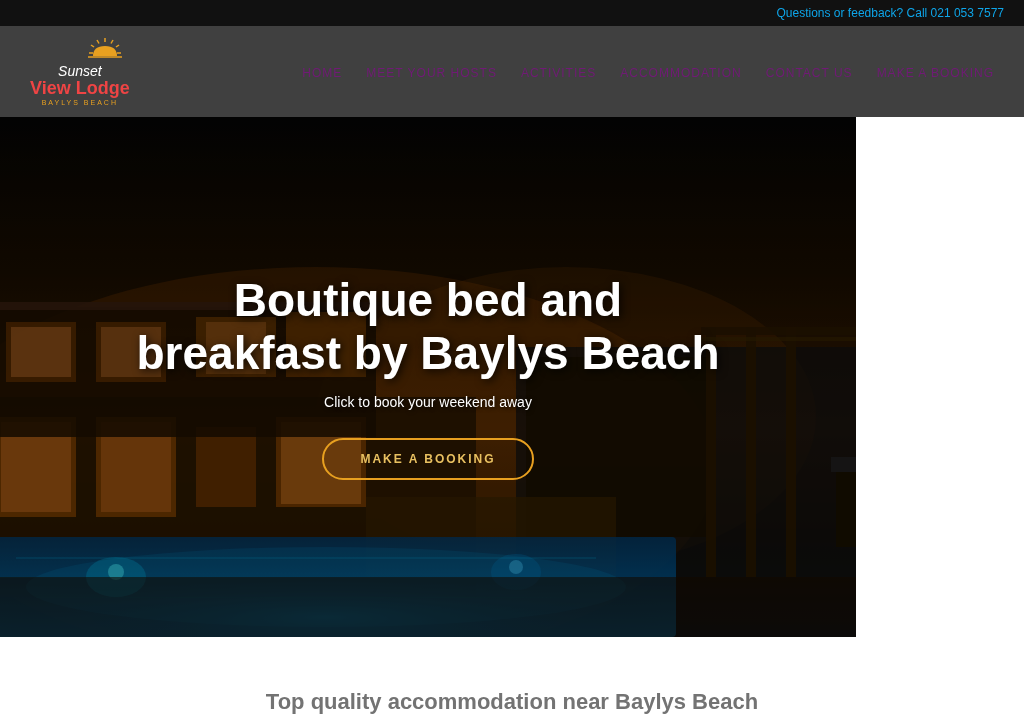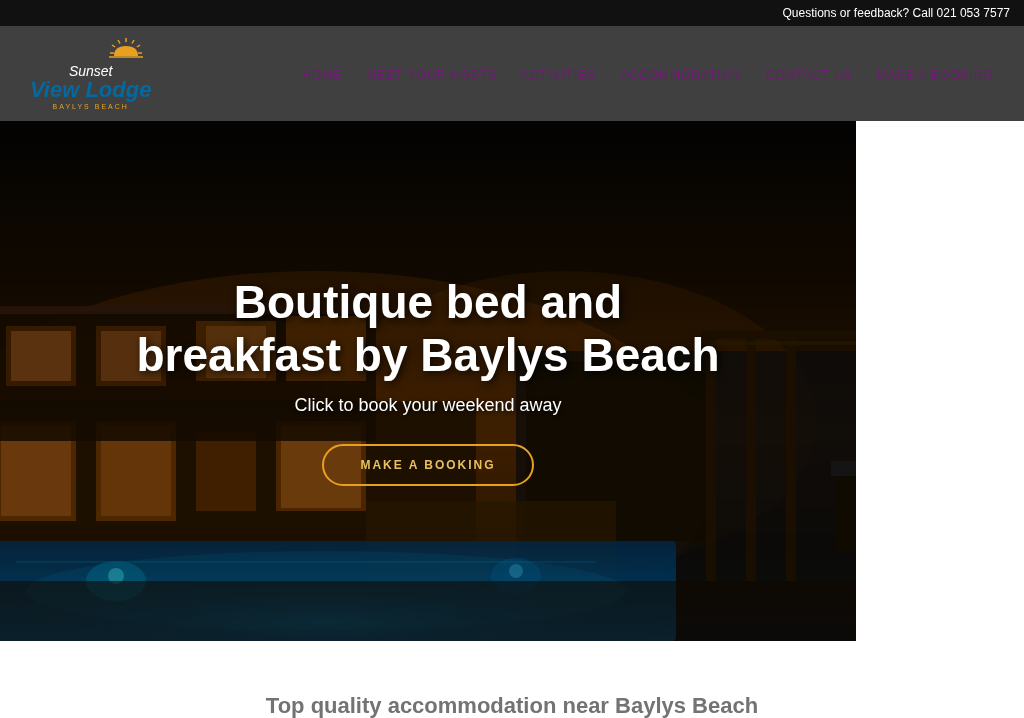--- a/index.html
+++ b/index.html
@@ -1,23 +1,23 @@
 <!DOCTYPE html>
 <html><head>
   <meta charset="utf-8">
   <style>
     * { margin: 0; padding: 0; box-sizing: border-box; }
     body { font-family: Arial, sans-serif; width: 1024px; overflow-x: hidden; background: #fff; }
 
     
     .top-bar {
       background: #111;
-      color: #ffffff;
+      color: #0ea5e9;
       text-align: right;
-      padding: 6px 14px;
+      padding: 6px 20px;
       font-size: 12px;
     }
 
     
     .navbar {
       background: rgba(0,0,0,0.75);
       display: flex;
       align-items: center;
       justify-content: space-between;
       padding: 10px 30px;
@@ -78,21 +78,21 @@
     }
     .hero-title {
       font-size: 46px;
       font-weight: 700;
       line-height: 1.15;
       text-shadow: 2px 2px 8px rgba(0,0,0,0.8);
       margin-bottom: 14px;
       max-width: 600px;
     }
     .hero-subtitle {
-      font-size: 18px;
+      font-size: 14px;
       font-weight: 300;
       text-shadow: 1px 1px 4px rgba(0,0,0,0.8);
       margin-bottom: 28px;
     }
     .hero-btn {
       display: inline-block;
       border: 2px solid #e8a020;
       color: #e8c060;
       background: transparent;
       padding: 12px 36px;
@@ -142,21 +142,21 @@
         <line x1="11" y1="9" x2="14" y2="11"></line>
         <line x1="9" y1="17" x2="13" y2="17"></line>
       </g>
 
       <path d="M13 20 Q13 10 25 10 Q37 10 37 20" fill="#e8a020"></path>
 
       <line x1="8" y1="21" x2="42" y2="21" stroke="#e8a020" stroke-width="1.5"></line>
     </svg>
     <div style="text-align:center; line-height:1.1">
       <div style="font-style:italic; font-size:14px; color:#fff; font-weight:300;">Sunset</div>
-      <div style="font-style:italic; font-size:22px; color:#0369a1; font-weight:700; line-height:1;">View Lodge</div>
+      <div style="font-size:18px; color:#ef4444; font-weight:700; line-height:1;">View Lodge</div>
       <div style="font-size:7px; letter-spacing:2px; color:#e8a020; margin-top:2px;">BAYLYS BEACH</div>
     </div>
   </div>
 
   <ul class="nav-links">
     <li>
       <a href="#">HOME</a>
     </li>
     <li>
       <a href="#">MEET YOUR HOSTS</a>

